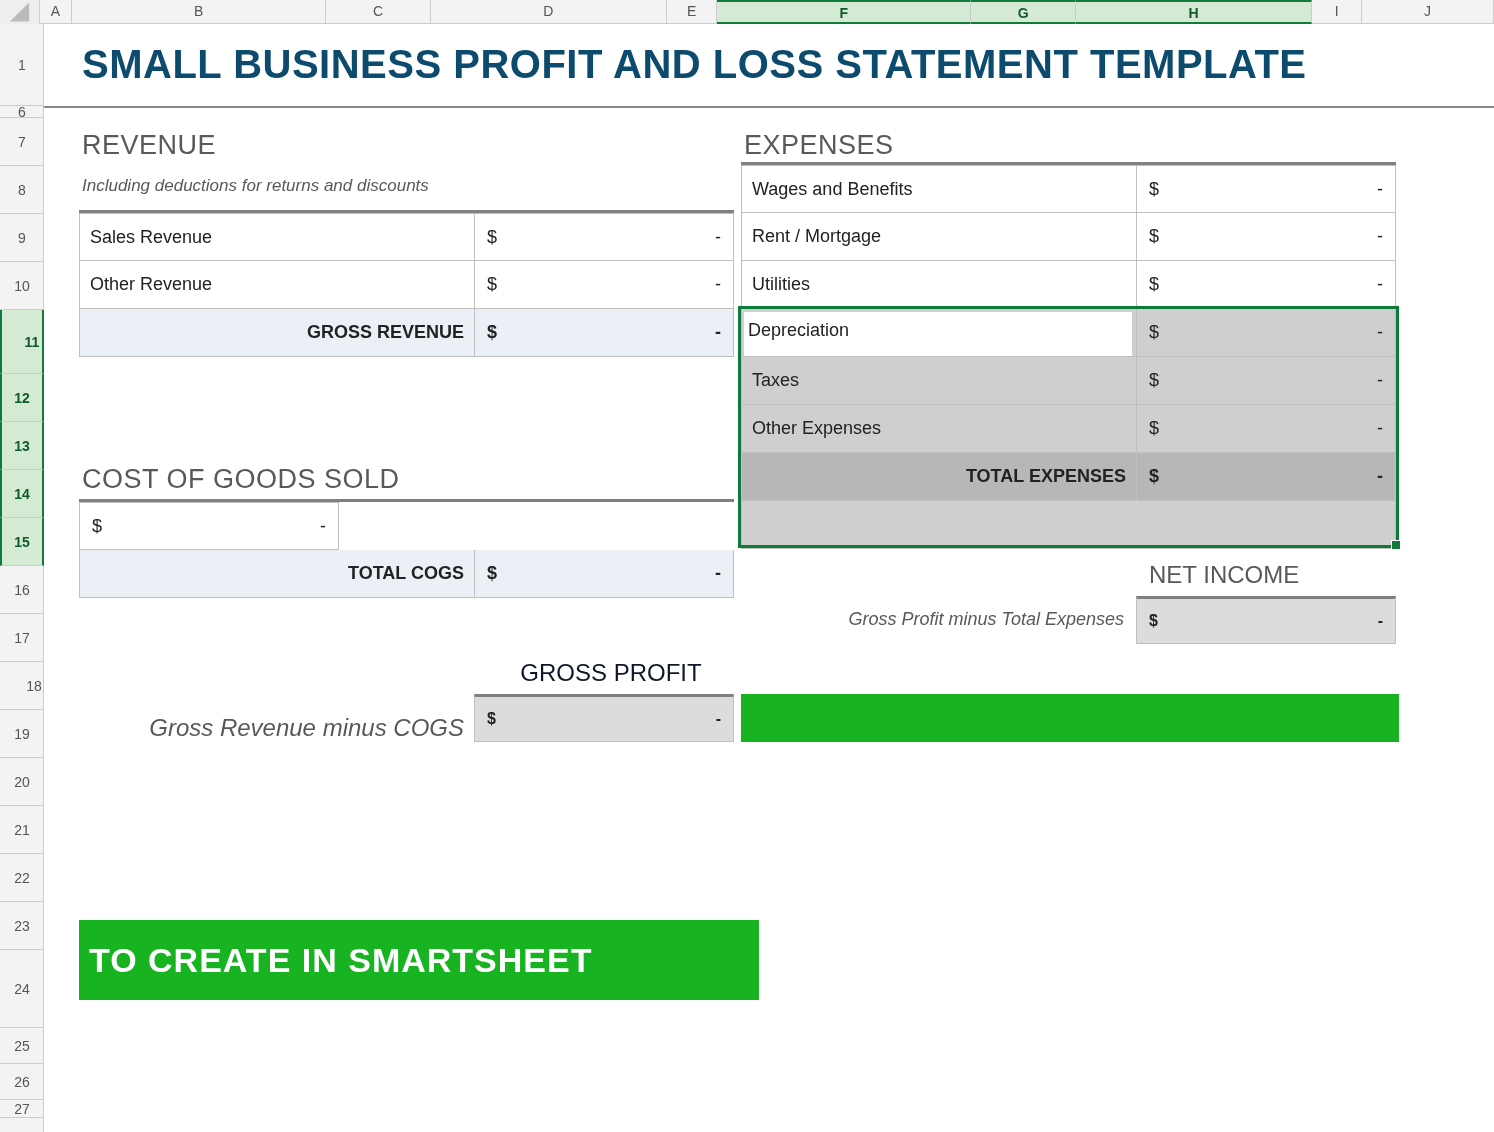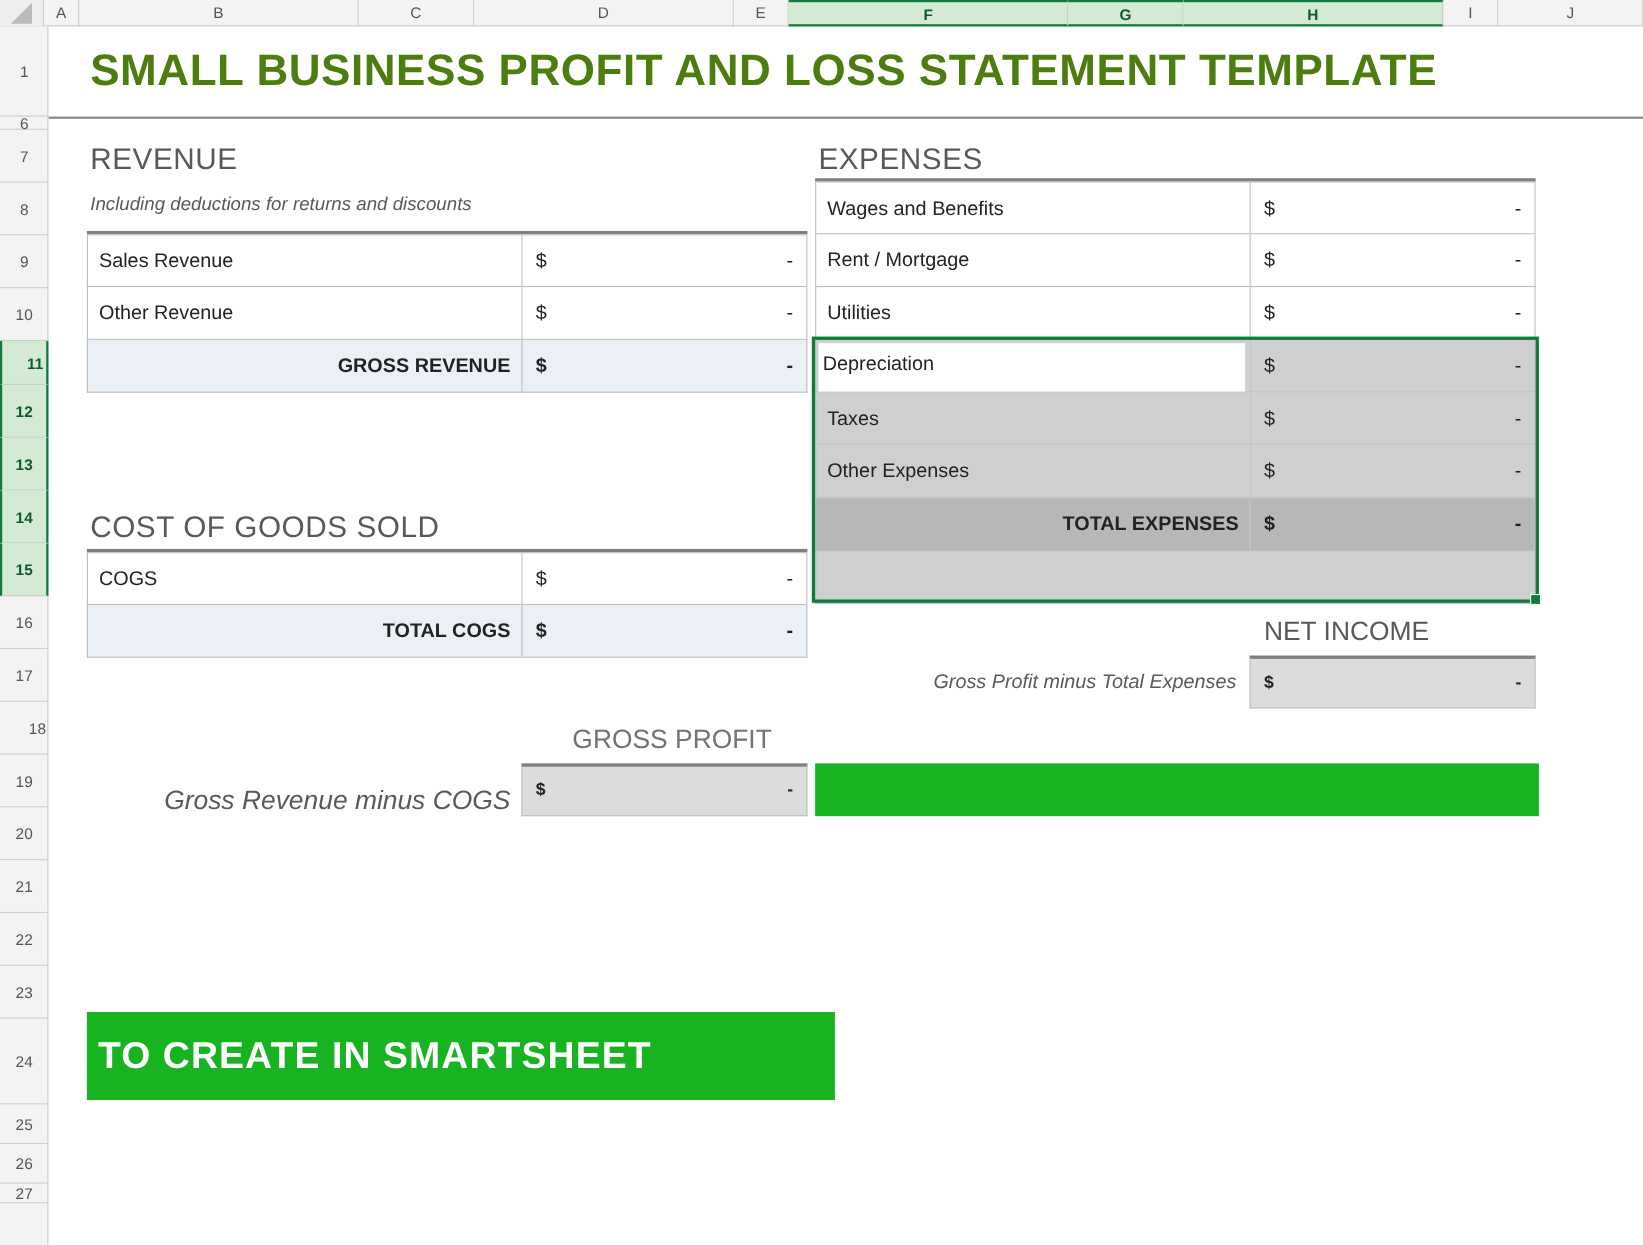--- a/index.html
+++ b/index.html
@@ -13,41 +13,41 @@
   .col-headers .ch { height: 24px; border-right: 1px solid #ccc; text-align: center; font-size: 14px; color: #555; line-height: 22px; }
   .ch.sel { background: #d4ead4; border-top: 2px solid #0f7b3b; border-bottom: 2px solid #0f7b3b; color:#0f5a2b; font-weight:600;}
   
   
   .row-headers { position: absolute; top: 24px; left: 0; width: 44px; bottom: 0; background: #f3f3f3; border-right: 1px solid #ccc; z-index: 4;}
   .row-headers .rh { width: 44px; border-bottom: 1px solid #ccc; font-size: 14px; color:#555; display:flex; align-items:center; justify-content:center; }
   .rh.sel { background: #d4ead4; border-left: 2px solid #0f7b3b; border-right: 2px solid #0f7b3b; color:#0f5a2b; font-weight:600;}
 
   .content { position: absolute; top: 24px; left: 44px; right:0; bottom:0; }
 
-  .title { position: absolute; left: 38px; top: 18px; font-size: 40px; font-weight: 800; color:#4d7c0f; letter-spacing:0.5px; }
+  .title { position: absolute; left: 38px; top: 18px; font-size: 40px; font-weight: 800; color:#0c4a6e; letter-spacing:0.5px; }
 
   .section-title { font-size: 27px; color:#595959; font-weight:400; letter-spacing:0.5px; }
   .subnote { font-size: 17px; color:#595959; font-style: italic; }
 
   
   .box { position: absolute; border-top: 3px solid #808080; }
   .row { display:flex; height: 48px; }
   .row .label { border: 1px solid #bfbfbf; border-right:none; padding: 0 10px; display:flex; align-items:center; font-size:18px; }
   .row .val   { border: 1px solid #bfbfbf; display:flex; align-items:center; justify-content:space-between; padding: 0 12px; font-size:18px;}
   .row .val .cur { }
   .row .val .amt { }
   .row + .row .label, .row + .row .val { border-top: none; }
   .totalrow .label { font-weight:700; justify-content:flex-end; background:#eaf0f6;}
   .totalrow .val   { font-weight:700; background:#eaf0f6;}
   .greyrow .label, .greyrow .val { background:#cfcfcf; }
   .totalgrey .label { font-weight:700; justify-content:flex-end; background:#b7b7b7;}
   .totalgrey .val { font-weight:700; background:#b7b7b7;}
   .spacer { height:48px; background:#cfcfcf; border:1px solid #bfbfbf; border-top:none;}
 
-  .gp-title { font-size:24px; color:#737373; position:absolute; }
+  .gp-title { font-size:24px; color:#0f172a; position:absolute; }
   .gp-note  { font-size:24px; color:#595959; font-style:italic; position:absolute; text-align:right;}
   .gp-box   { position:absolute; border-top:3px solid #808080; background:#dcdcdc; height:48px; display:flex; align-items:center; justify-content:space-between; padding:0 12px; font-weight:700; border-left:1px solid #bfbfbf; border-right:1px solid #bfbfbf; border-bottom:1px solid #bfbfbf;}
 
   .ni-title { font-size:24px; color:#595959; position:absolute;}
   .ni-note  { font-size:18px; color:#595959; font-style:italic; position:absolute; text-align:right;}
   .ni-box   { position:absolute; border-top:3px solid #808080; background:#dcdcdc; height:48px; display:flex; align-items:center; justify-content:space-between; padding:0 12px; font-weight:700; border-left:1px solid #bfbfbf; border-right:1px solid #bfbfbf; border-bottom:1px solid #bfbfbf;}
 
   .selection-border { position:absolute; border: 3px solid #0f7b3b; pointer-events:none; z-index:3;}
   .sel-handle { position:absolute; width:10px; height:10px; background:#0f7b3b; right:-5px; bottom:-5px; border:1px solid #fff;}
 
@@ -78,21 +78,21 @@
       <div class="ch" style="width: 145px;">J</div>
     </div>
 
   <div class="row-headers">
       <div class="rh" style="height: 82px;">1</div>
       <div class="rh" style="height: 12px;">6</div>
       <div class="rh" style="height: 48px;">7</div>
       <div class="rh" style="height: 48px;">8</div>
       <div class="rh" style="height: 48px;">9</div>
       <div class="rh" style="height: 48px;">10</div>
-      <div class="rh sel" style="height: 40px; padding-left: 20px;">11</div>
+      <div class="rh sel" style="height: 64px; padding-left: 20px;">11</div>
       <div class="rh sel" style="height: 48px;">12</div>
       <div class="rh sel" style="height: 48px;">13</div>
       <div class="rh sel" style="height: 48px;">14</div>
       <div class="rh sel" style="height: 48px;">15</div>
       <div class="rh" style="height: 48px;">16</div>
       <div class="rh" style="height: 48px;">17</div>
       <div class="rh" style="height: 48px; padding-left: 24px;">18</div>
       <div class="rh" style="height: 48px;">19</div>
       <div class="rh" style="height: 48px;">20</div>
       <div class="rh" style="height: 48px;">21</div>
@@ -132,21 +132,20 @@
         <div class="val" style="width:260px;">
           <span class="cur">$</span>
           <span class="amt">-</span>
         </div>
       </div>
     </div>
 
     <div style="position:absolute; left:38px; top:440px;" class="section-title">COST OF GOODS SOLD</div>
     <div class="box" style="left:35px; top:475px; width:655px;">
       <div class="row">
-        <div class="label" style="width:395px;">COGS</div>
         <div class="val" style="width:260px;">
           <span class="cur">$</span>
           <span class="amt">-</span>
         </div>
       </div>
       <div class="row totalrow">
         <div class="label" style="width:395px;">TOTAL COGS</div>
         <div class="val" style="width:260px;">
           <span class="cur">$</span>
           <span class="amt">-</span>

